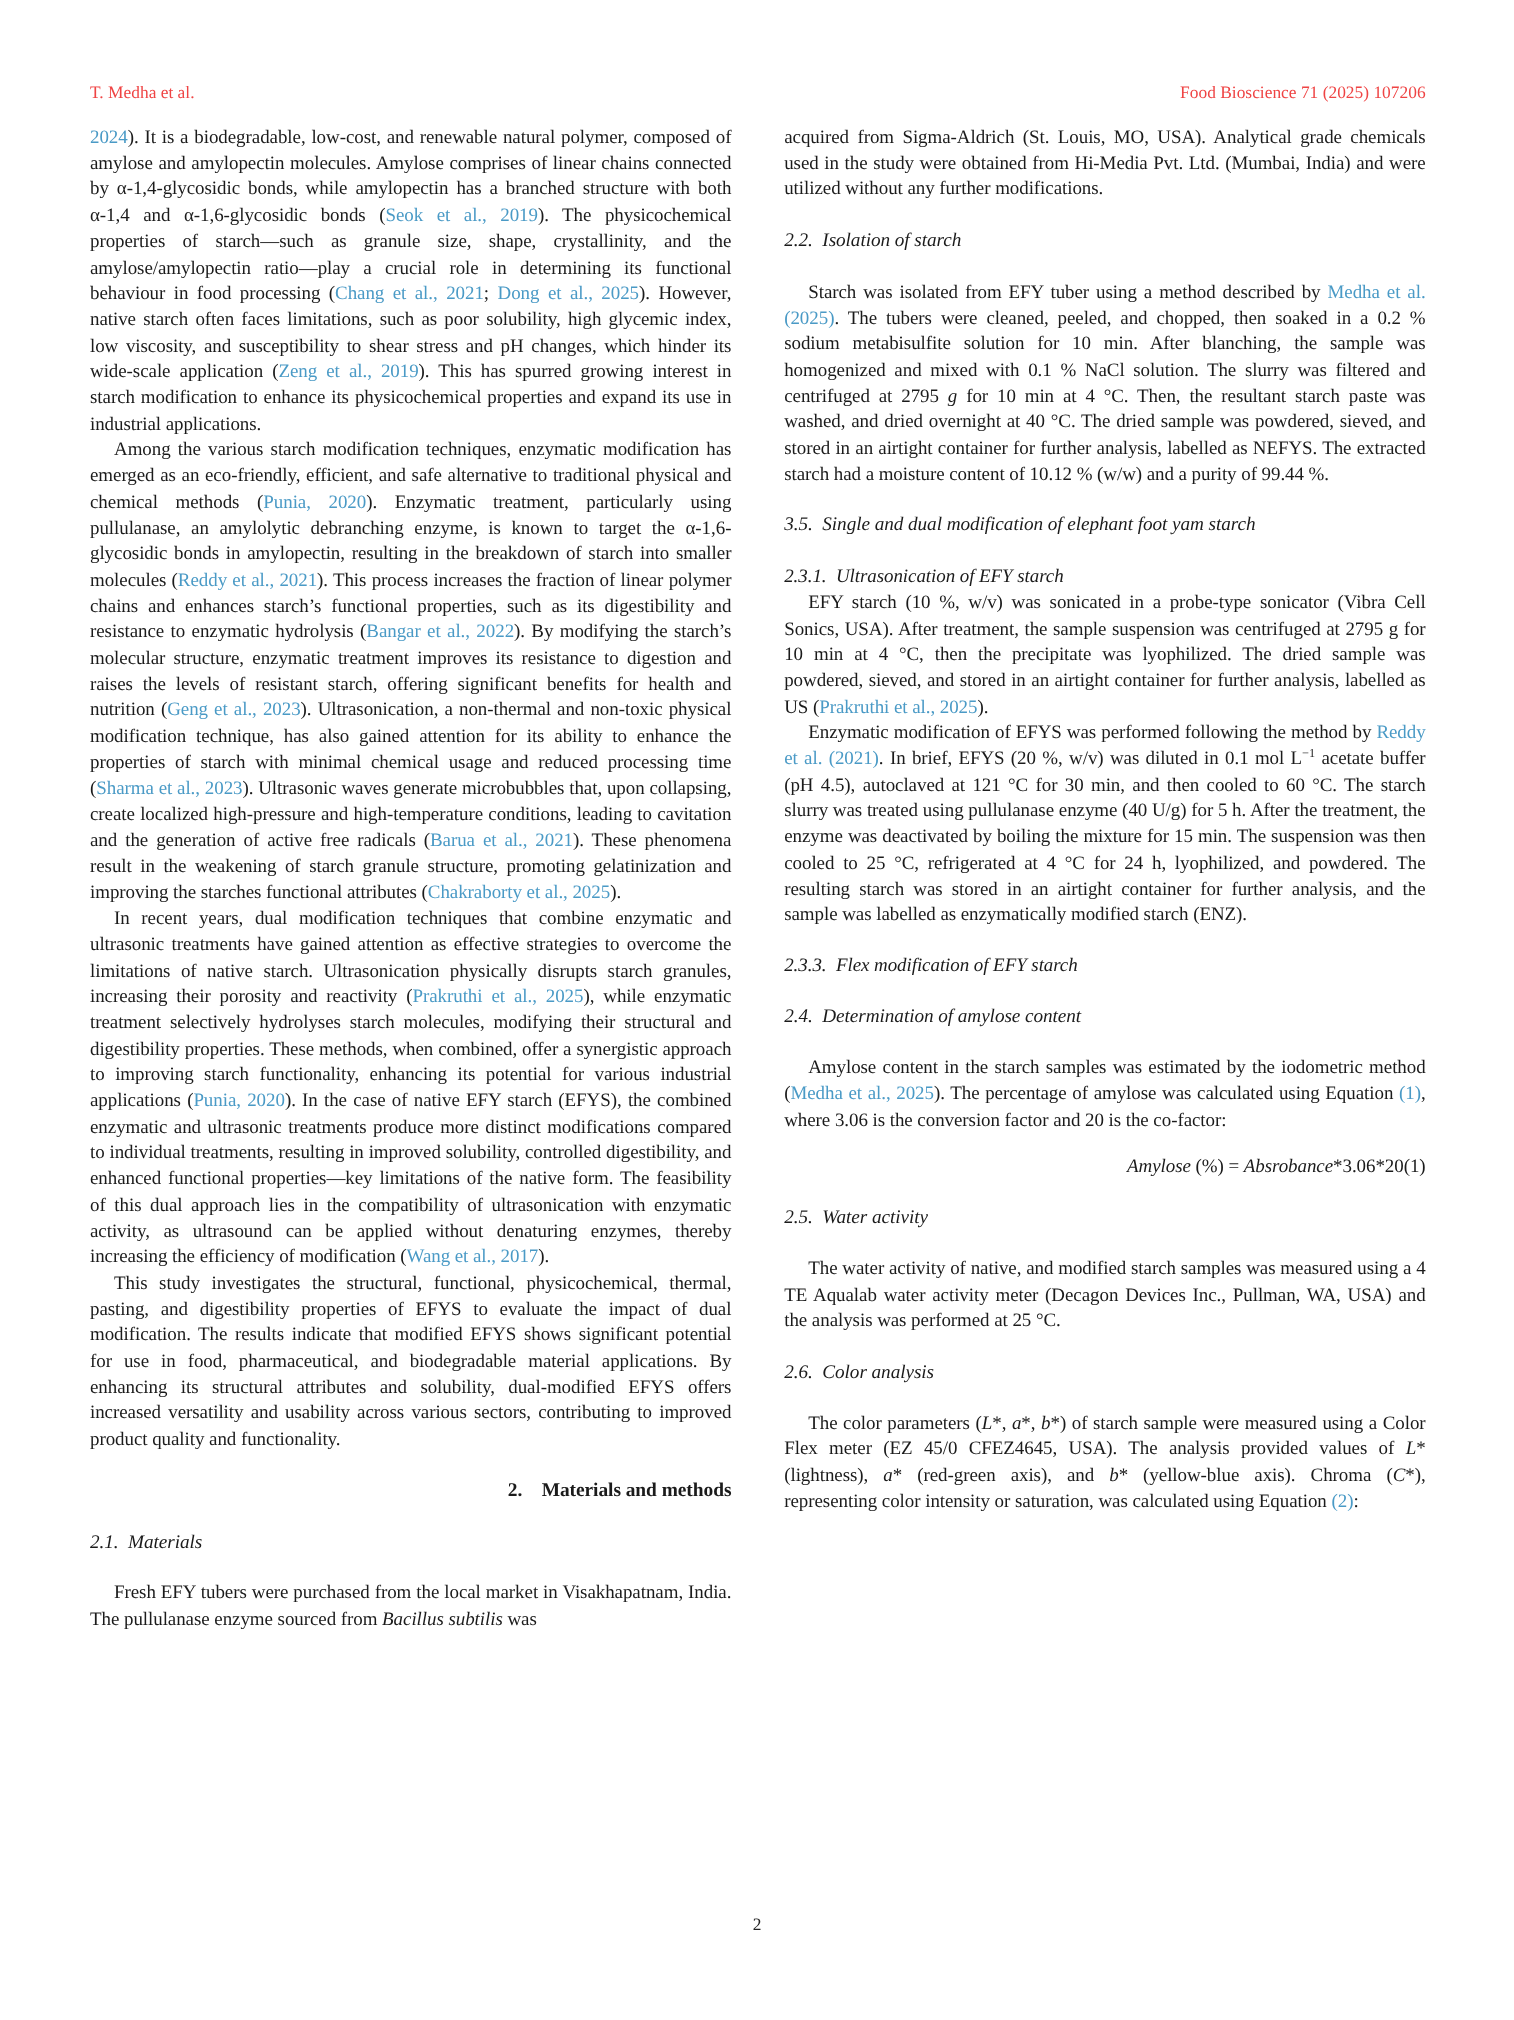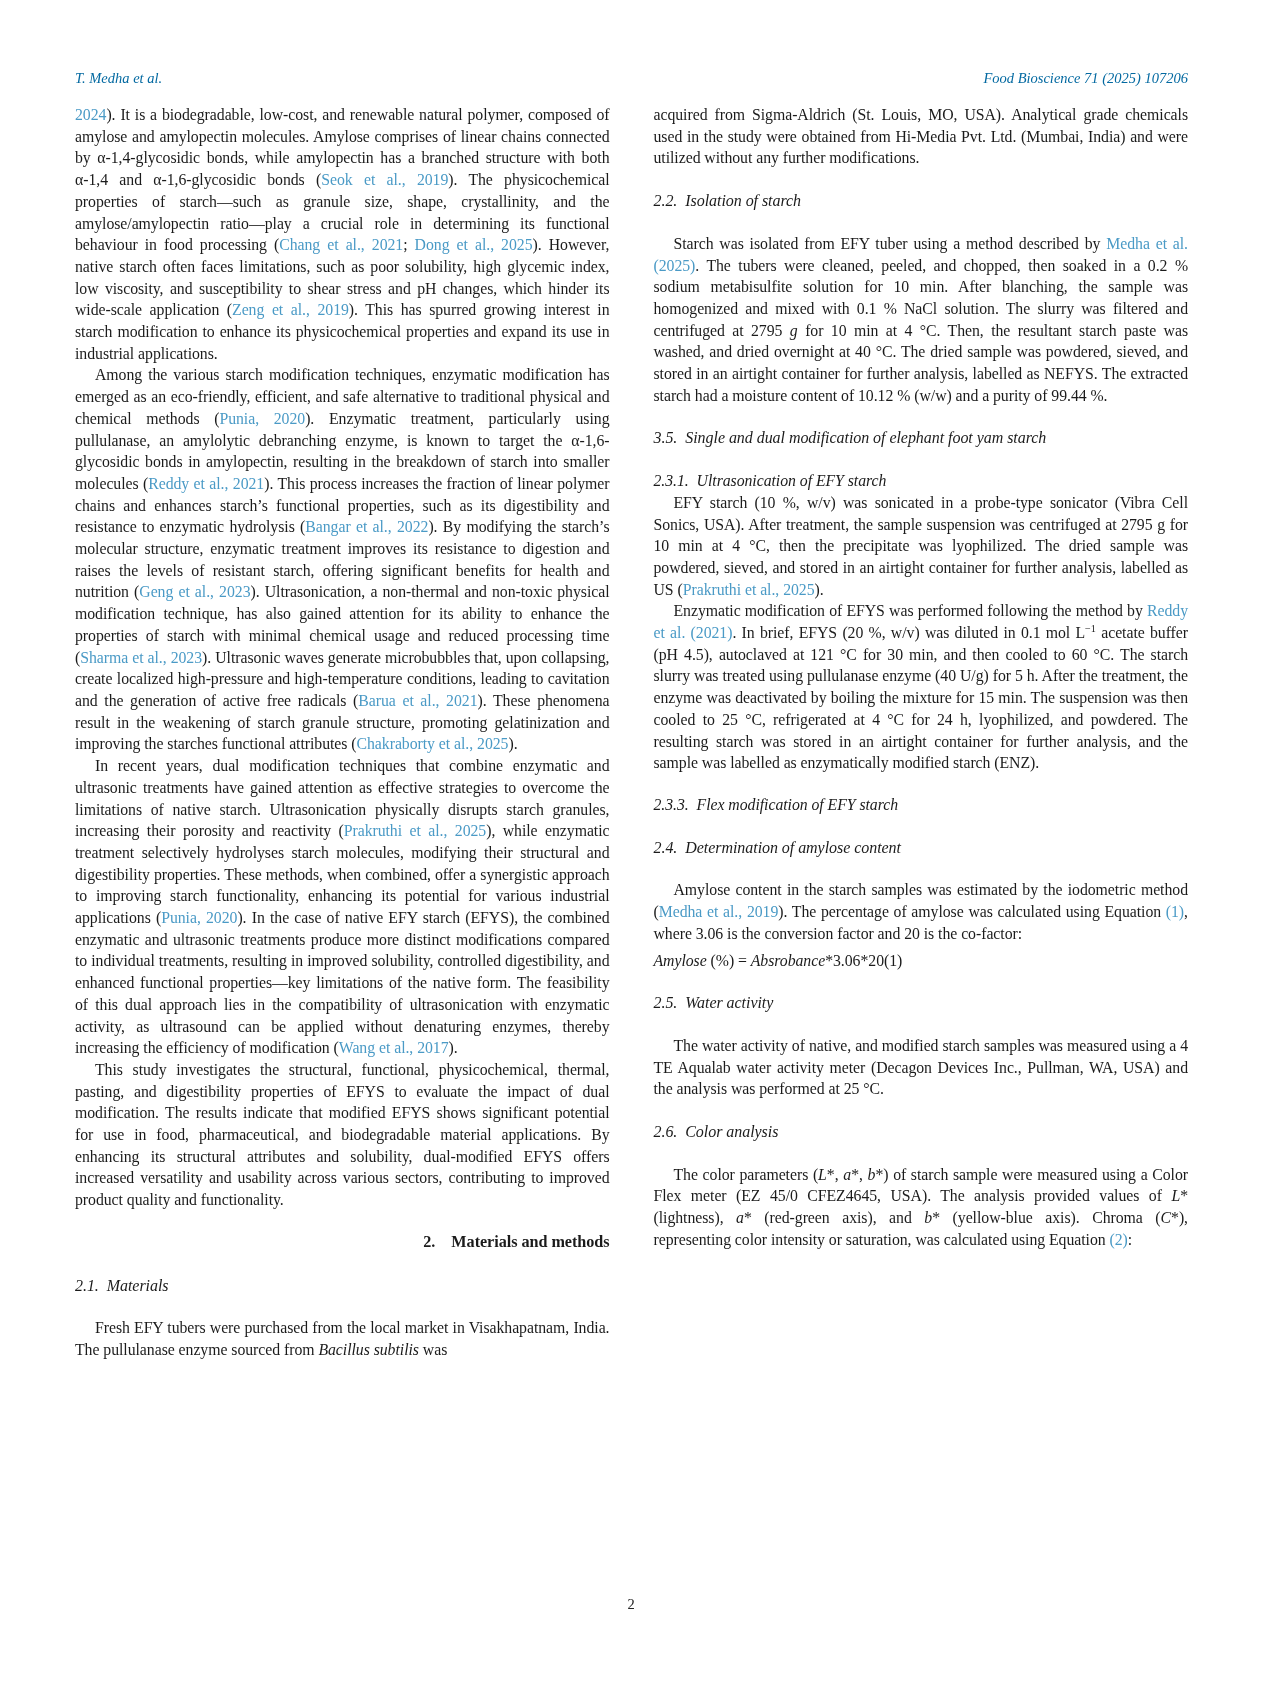--- a/index.html
+++ b/index.html
@@ -8,23 +8,22 @@
     width: 1262px; height: 1683px;
     position: relative;
     font-family: "Liberation Serif", "DejaVu Serif", serif;
     color: var(--text-color, #1b1b1b);
     overflow: hidden;
   }
   .running-header {
     position: absolute;
     top: 70px; left: 75px; right: 74px;
     display: flex; justify-content: space-between;
-    font-style: italic;
     font-size: 14.5px;
-    color: #0369a1;
+    color: #ef4444;
   }
   .columns {
     position: absolute;
     top: 104px; left: 75px; right: 74px;
     display: flex;
     gap: 44px;
   }
   .col {
     width: 540px;
     font-size: 15.8px;
@@ -49,23 +48,23 @@
     text-align: left;
   }
   .subsubsec-heading {
     font-style: italic;
     font-size: 15.8px;
     margin: 20px 0 0 0;
     text-align: left;
   }
   .equation {
     display: flex;
-    justify-content: flex-start;
+    justify-content: flex-end;
     align-items: baseline;
-    margin: 5px 0 17px 0;
+    margin: 17px 0 17px 0;
     text-align: left;
   }
   .formula { }
   .eq-number { }
   .seg-link { color: var(--link-color, #4a9ac6); cursor: pointer; }
   .seg-it { font-style: italic; }
   .seg-sup { vertical-align: super; font-size: 0.65em; line-height: 0; }
   .page-footer {
     position: absolute;
     top: 1596px; left: 0; right: 0;
@@ -95,21 +94,21 @@
   <div class="col">
       <p class="para"><span>acquired from Sigma-Aldrich (St. Louis, MO, USA). Analytical grade chemicals used in the study were obtained from Hi-Media Pvt. Ltd. (Mumbai, India) and were utilized without any further modifications.</span></p>
       <div class="subsec-heading"><span>2.2. Isolation of starch</span></div>
       <p class="para indent"><span>Starch was isolated from EFY tuber using a method described by </span><span class="seg-link">Medha et al. (2025)</span><span>. The tubers were cleaned, peeled, and chopped, then soaked in a 0.2 % sodium metabisulfite solution for 10 min. After blanching, the sample was homogenized and mixed with 0.1 % NaCl solution. The slurry was filtered and centrifuged at 2795 </span><span class="seg-it">g</span><span> for 10 min at 4 °C. Then, the resultant starch paste was washed, and dried overnight at 40 °C. The dried sample was powdered, sieved, and stored in an airtight container for further analysis, labelled as NEFYS. The extracted starch had a moisture content of 10.12 % (w/w) and a purity of 99.44 %.</span></p>
       <div class="subsec-heading"><span>3.5. Single and dual modification of elephant foot yam starch</span></div>
       <div class="subsubsec-heading"><span>2.3.1. Ultrasonication of EFY starch</span></div>
       <p class="para indent"><span>EFY starch (10 %, w/v) was sonicated in a probe-type sonicator (Vibra Cell Sonics, USA). After treatment, the sample suspension was centrifuged at 2795 g for 10 min at 4 °C, then the precipitate was lyophilized. The dried sample was powdered, sieved, and stored in an airtight container for further analysis, labelled as US (</span><span class="seg-link">Prakruthi et al., 2025</span><span>).</span></p>
       <p class="para indent"><span>Enzymatic modification of EFYS was performed following the method by </span><span class="seg-link">Reddy et al. (2021)</span><span>. In brief, EFYS (20 %, w/v) was diluted in 0.1 mol L</span><span class="seg-sup">−1</span><span> acetate buffer (pH 4.5), autoclaved at 121 °C for 30 min, and then cooled to 60 °C. The starch slurry was treated using pullulanase enzyme (40 U/g) for 5 h. After the treatment, the enzyme was deactivated by boiling the mixture for 15 min. The suspension was then cooled to 25 °C, refrigerated at 4 °C for 24 h, lyophilized, and powdered. The resulting starch was stored in an airtight container for further analysis, and the sample was labelled as enzymatically modified starch (ENZ).</span></p>
       <div class="subsubsec-heading"><span>2.3.3. Flex modification of EFY starch</span></div>
       <div class="subsec-heading"><span>2.4. Determination of amylose content</span></div>
-      <p class="para indent"><span>Amylose content in the starch samples was estimated by the iodometric method (</span><span class="seg-link">Medha et al., 2019</span><span>). The percentage of amylose was calculated using Equation </span><span class="seg-link">(1)</span><span>, where 3.06 is the conversion factor and 20 is the co-factor:</span></p>
+      <p class="para indent"><span>Amylose content in the starch samples was estimated by the iodometric method (</span><span class="seg-link">Medha et al., 2025</span><span>). The percentage of amylose was calculated using Equation </span><span class="seg-link">(1)</span><span>, where 3.06 is the conversion factor and 20 is the co-factor:</span></p>
       <div class="equation">
         <span class="formula"><span class="seg-it">Amylose</span><span> (%) = </span><span class="seg-it">Absrobance</span><span>*3.06*20</span></span>
         <span class="eq-number">(1)</span>
       </div>
       <div class="subsec-heading"><span>2.5. Water activity</span></div>
       <p class="para indent"><span>The water activity of native, and modified starch samples was measured using a 4 TE Aqualab water activity meter (Decagon Devices Inc., Pullman, WA, USA) and the analysis was performed at 25 °C.</span></p>
       <div class="subsec-heading"><span>2.6. Color analysis</span></div>
       <p class="para indent"><span>The color parameters (</span><span class="seg-it">L</span><span>*, </span><span class="seg-it">a</span><span>*, </span><span class="seg-it">b</span><span>*) of starch sample were measured using a Color Flex meter (EZ 45/0 CFEZ4645, USA). The analysis provided values of </span><span class="seg-it">L</span><span>* (lightness), </span><span class="seg-it">a</span><span>* (red-green axis), and </span><span class="seg-it">b</span><span>* (yellow-blue axis). Chroma (</span><span class="seg-it">C</span><span>*), representing color intensity or saturation, was calculated using Equation </span><span class="seg-link">(2)</span><span>:</span></p>
     </div>
 </div>

